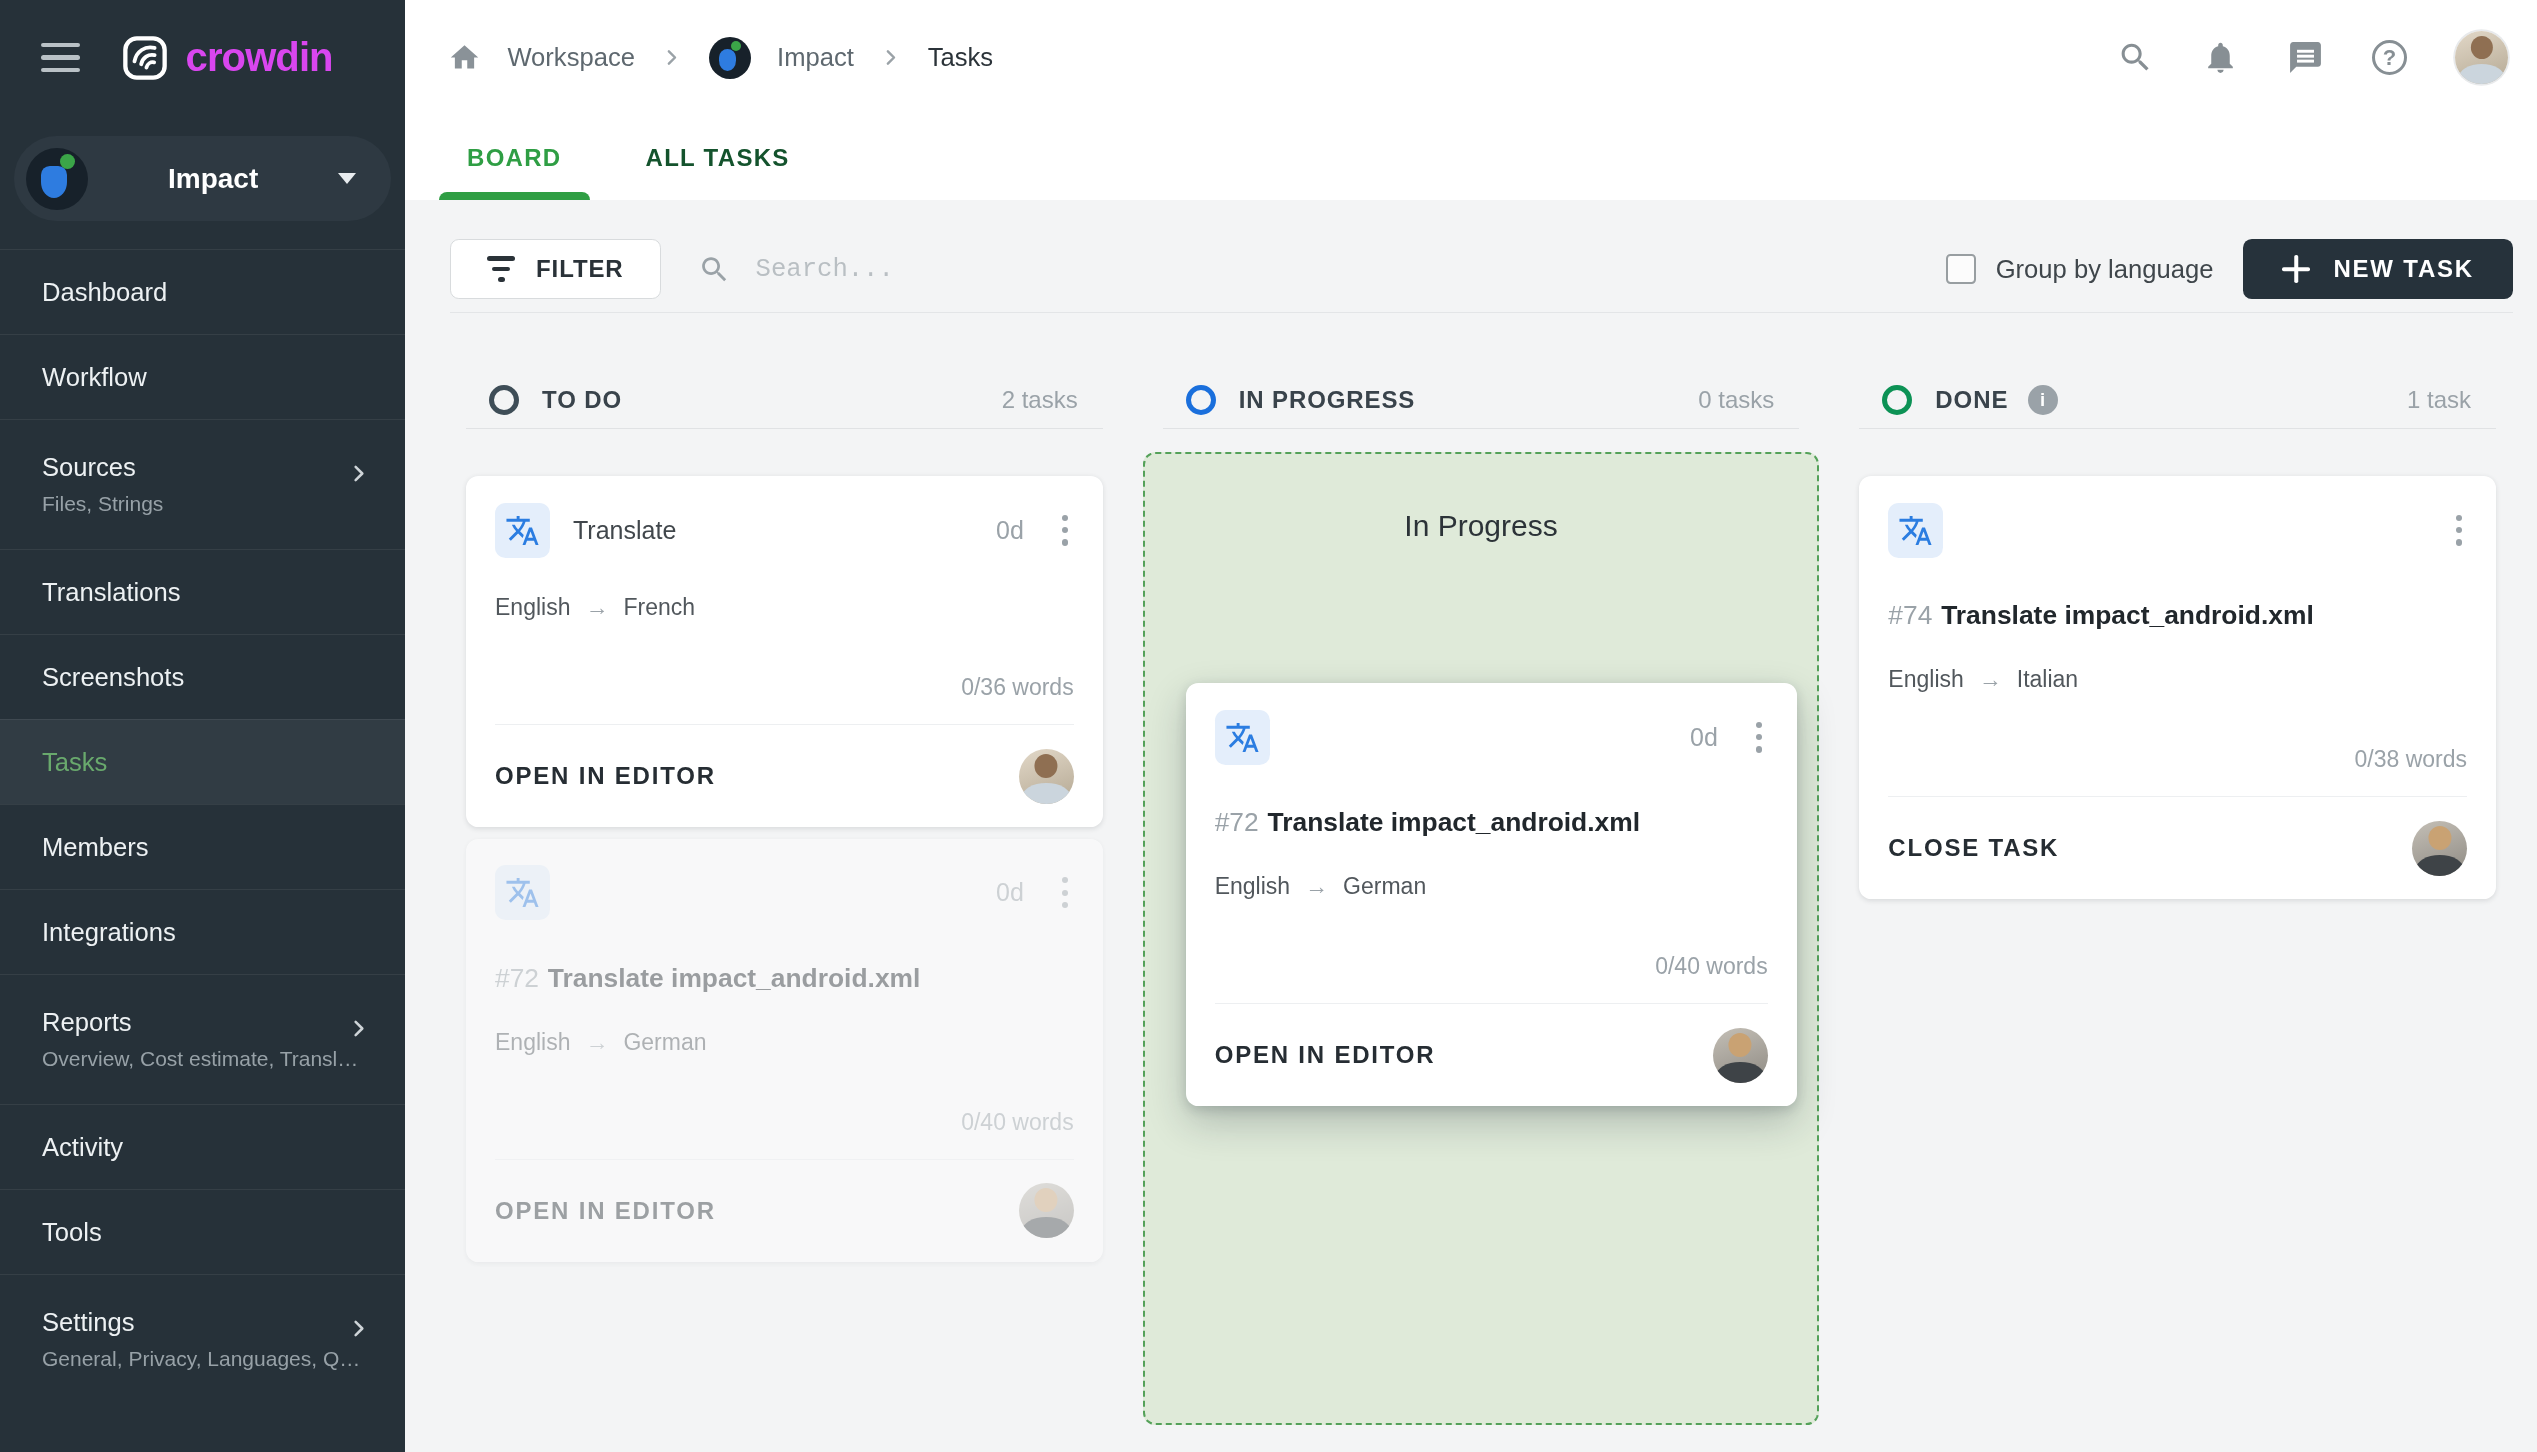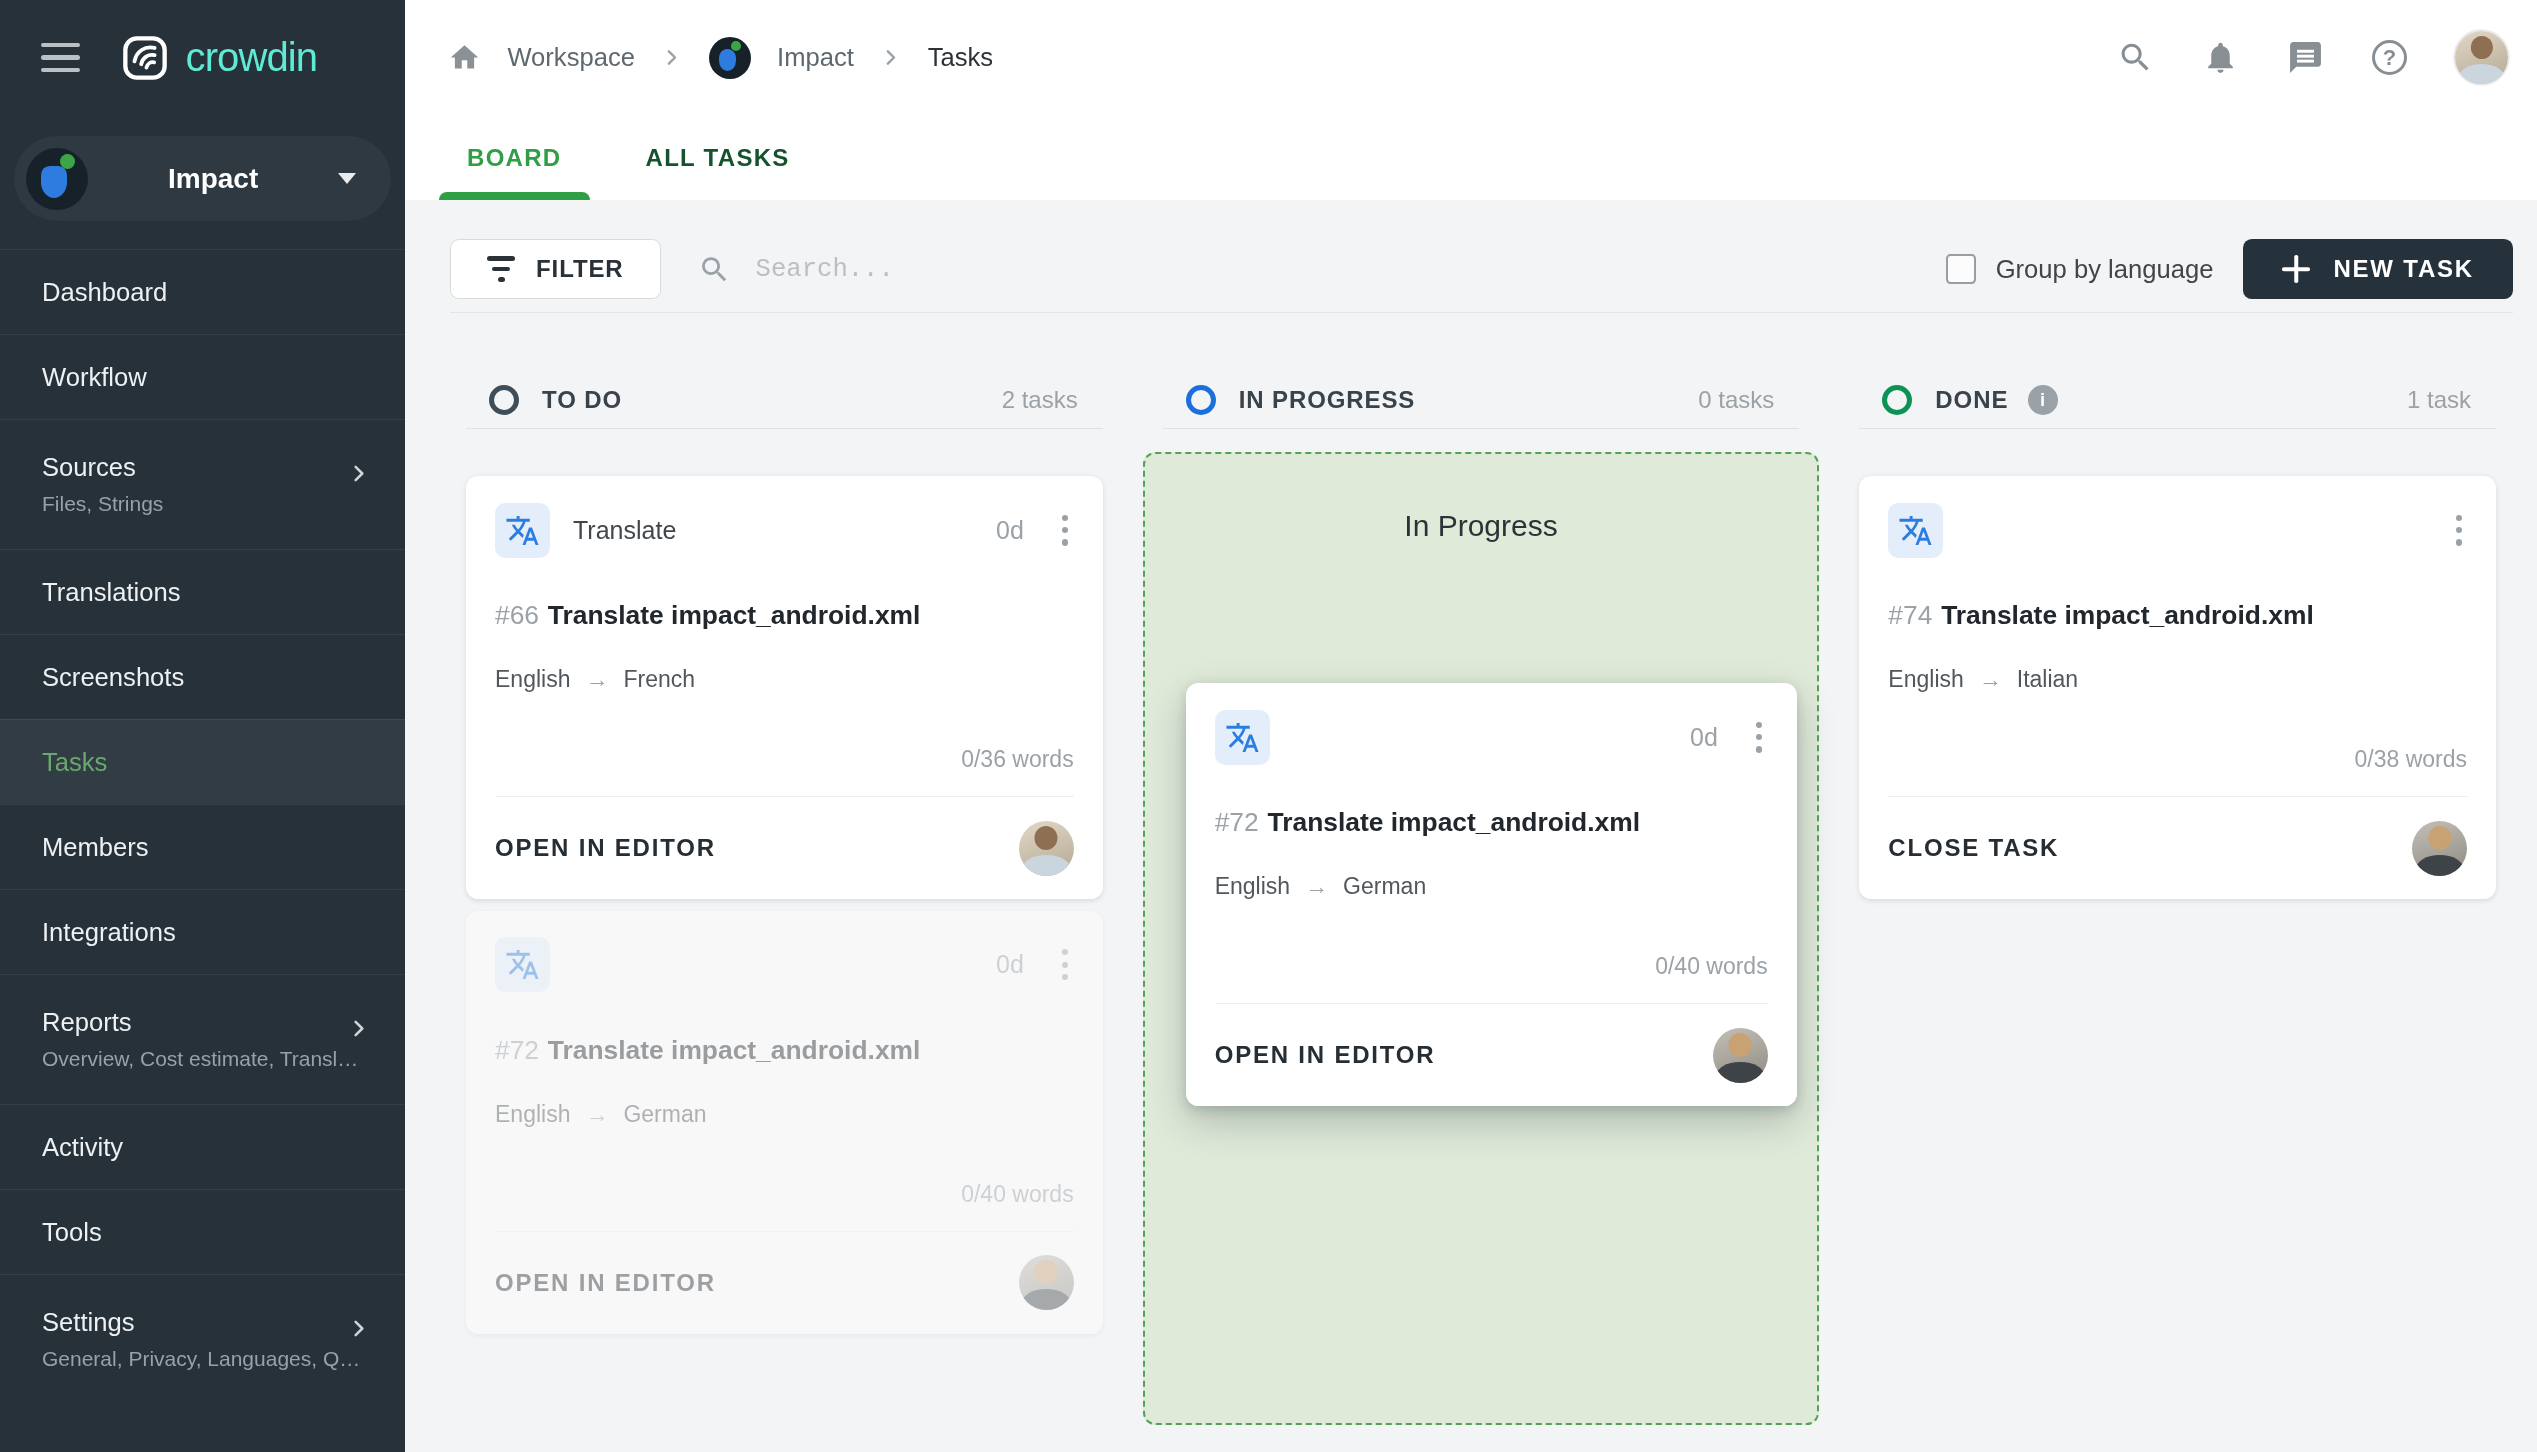--- a/index.html
+++ b/index.html
@@ -9,21 +9,21 @@
     display:flex; background:#F3F4F5;
     font-family:"Liberation Sans", sans-serif;
     -webkit-font-smoothing:antialiased;
   }
   
   .sidebar { width:405px; flex-shrink:0; background:#263139; color:#F2F4F5; display:flex; flex-direction:column; }
   .side-head { height:115px; display:flex; align-items:center; padding-left:41px; }
   .hamburger { width:39px; display:flex; flex-direction:column; gap:8px; cursor:pointer; }
   .hamburger span { display:block; height:4.4px; border-radius:2.6px; background:#B9C1C6; }
   .logo { display:flex; align-items:center; gap:17.6px; margin-left:42px; }
-  .logo-text { font-size:40px; font-weight:400; color:#5eead4; letter-spacing:-0.9px; }
+  .logo-text { font-size:40px; font-weight:700; color:#d946ef; letter-spacing:-0.9px; }
   .project-pill { margin:21px 14px 0; background:#2E3942; border-radius:46px; height:85px; display:flex; align-items:center; padding:0 35px 0 12.3px; cursor:pointer; }
   .proj-ico { width:62px; height:62px; border-radius:50%; background:#17212A; position:relative; flex-shrink:0; }
   .proj-ico::before { content:""; position:absolute; left:24%; top:30%; width:42%; height:52%; background:#2E7CE0; border-radius:8.8px 8.8px 50% 50%; }
   .proj-ico::after { content:""; position:absolute; right:22%; top:11%; width:24%; height:24%; background:#3BA548; border-radius:50%; }
   .proj-label { flex:1; text-align:center; font-size:28px; font-weight:600; color:#FFFFFF; }
   .caret-down { width:0; height:0; border-left:9.7px solid transparent; border-right:9.7px solid transparent; border-top:11.5px solid #E8ECEF; }
   .nav { margin-top:28px; }
   .nav-item { border-top:0.9px solid rgba(255,255,255,.07); height:85px; padding:0 39px 0 42px; display:flex; flex-direction:column; justify-content:center; position:relative; cursor:pointer; }
   .nav-item.with-sub { height:130px; }
   .nav-item.active { background:#313C44; }
@@ -292,23 +292,20 @@
                   <path d="M12.87 15.07l-2.54-2.51.03-.03c1.74-1.94 2.98-4.17 3.71-6.53H17V4h-7V2H8v2H1v1.99h11.17C11.5 7.92 10.44 9.75 9 11.35 8.07 10.32 7.3 9.19 6.69 8h-2c.73 1.63 1.73 3.17 2.98 4.56l-5.09 5.02L4 19l5-5 3.11 3.11.76-2.04zM18.5 10h-2L12 22h2l1.12-3h4.75L21 22h2l-4.5-12zm-2.62 7l1.62-4.33L19.12 17h-3.24z"></path>
                 </svg>
             </span>
             <span class="type-label">Translate</span>
             <span class="duration">0d</span>
             <span class="kebab">
                 <i></i>
                 <i></i>
                 <i></i>
               </span>
-          </div>
-          <div class="card-title">
-            <span class="task-id">#66</span><span class="title-text">Translate impact_android.xml</span>
           </div>
           <div class="card-lang">
             <span>English</span>
             <span class="lang-arrow">→</span>
             <span>French</span>
           </div>
           <div class="card-words">0/36 words</div>
           <div class="card-divider"></div>
           <div class="card-footer">
             <span class="action-link">OPEN IN EDITOR</span>

